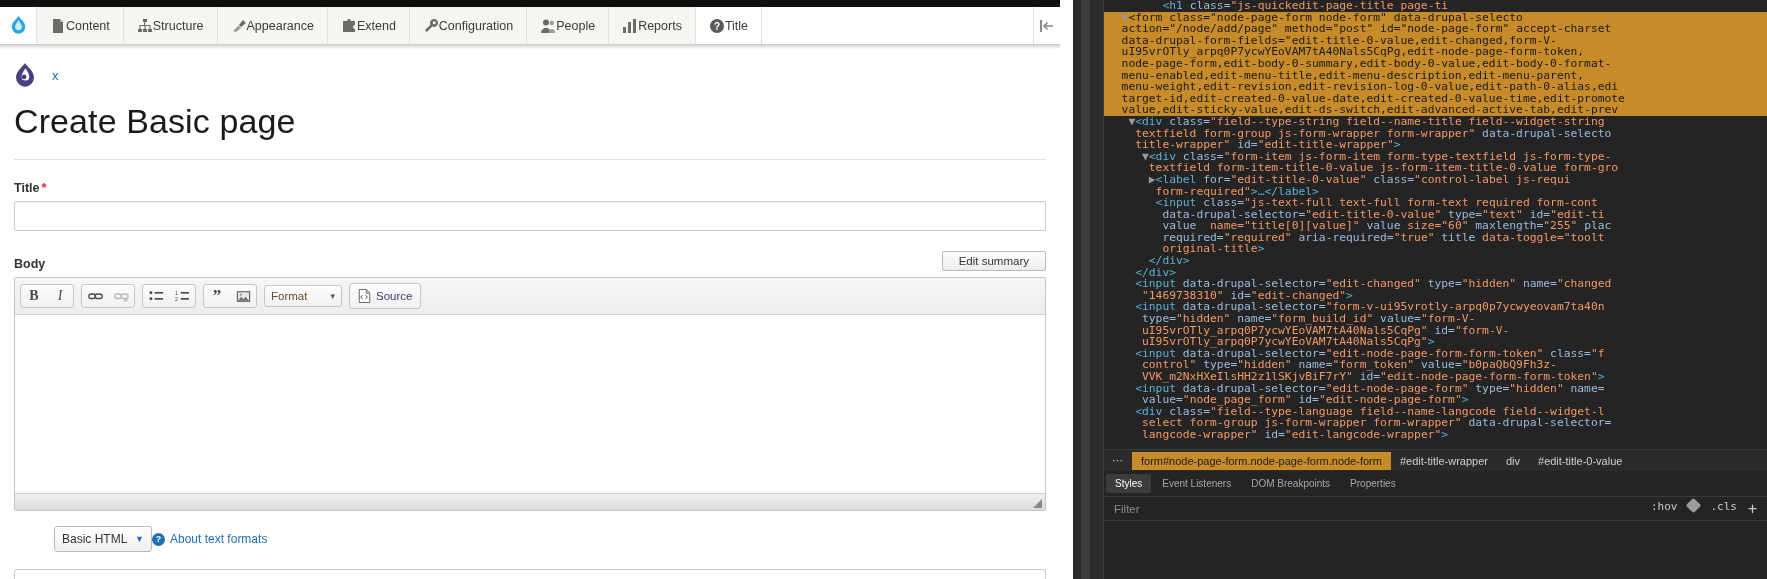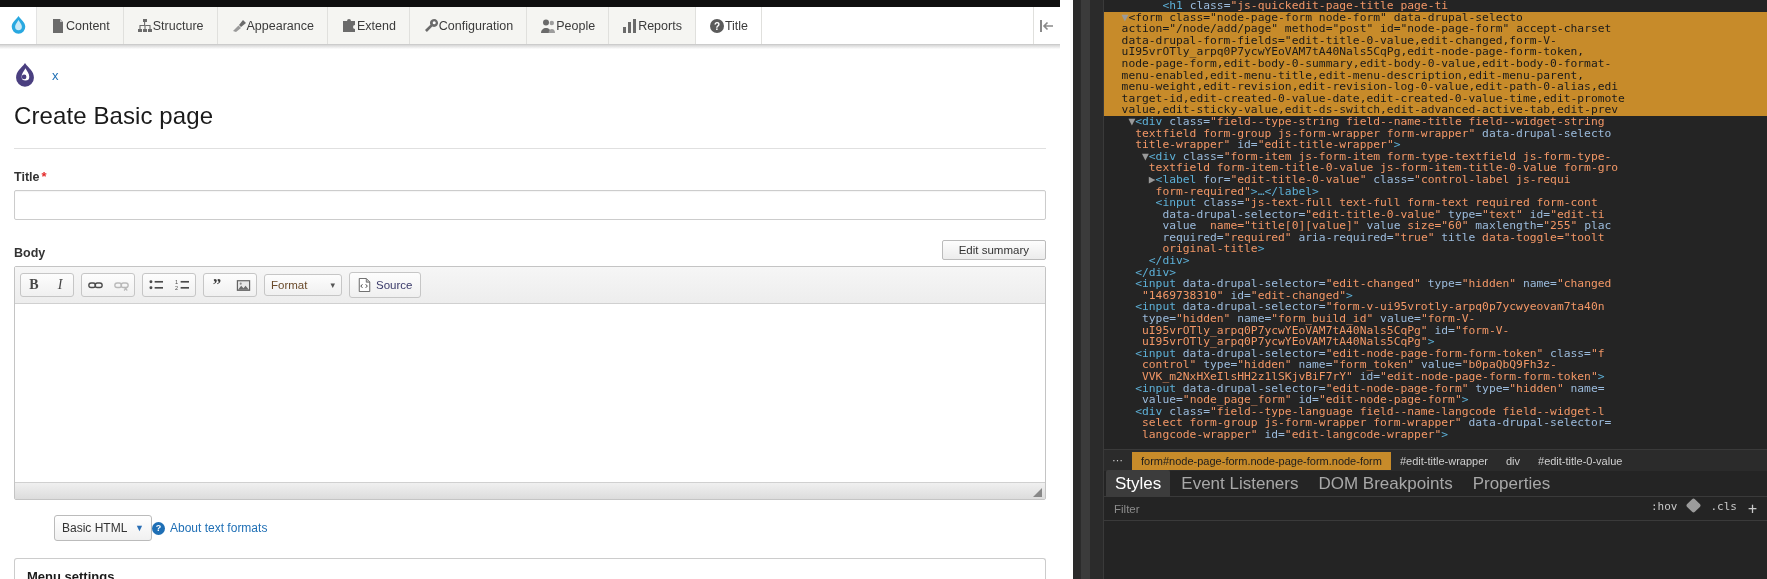--- a/index.html
+++ b/index.html
@@ -64,21 +64,21 @@
   .page-inner { padding: 0 14px; }
   .page-head-row {
     display: flex; align-items: center; gap: 16px;
     margin-top: 14px;
   }
   .droplet-big { width: 22px; height: 25px; }
   .x-link { color: #1f6fb5; font-size: 13px; text-decoration: none; cursor: pointer; }
   h1.page-title {
     font-family: "Liberation Sans", sans-serif;
     font-weight: normal;
-    font-size: 24px;
+    font-size: 34px;
     color: #1a1a1a;
     margin: 14px 0 0 0;
     padding-bottom: 18px;
     letter-spacing: .1px;
   }
   .title-rule { height: 1px; background: #e0e0e0; margin: 0 0 0 0; }
 
   .field-label {
     font-size: 12.5px; font-weight: bold; color: #333;
     margin: 20px 0 6px 0;
@@ -273,21 +273,21 @@
     padding: 3px 9px; color: #cfcfcf; cursor: pointer; white-space: nowrap;
   }
   .bc-item.sel { background: #c78b2a; color: #1d1d1d; }
 
   .panel-tabs {
     position: absolute; left: 0; top: 471px; right: 0; height: 26px;
     background: #242424;
     border-bottom: 1px solid #3a3a3a;
     display: flex; align-items: center;
     font-family: "Liberation Sans", sans-serif;
-    font-size: 17px;
+    font-size: 10px;
   }
   .pt {
     padding: 4px 9px; color: #a8a8a8; cursor: pointer; margin-left: 2px;
     border-radius: 2px;
   }
   .pt.active { background: #3c3c3c; color: #ffffff; }
 
   .filter-bar {
     position: absolute; left: 0; top: 497px; right: 0; height: 24px;
     background: #242424;

